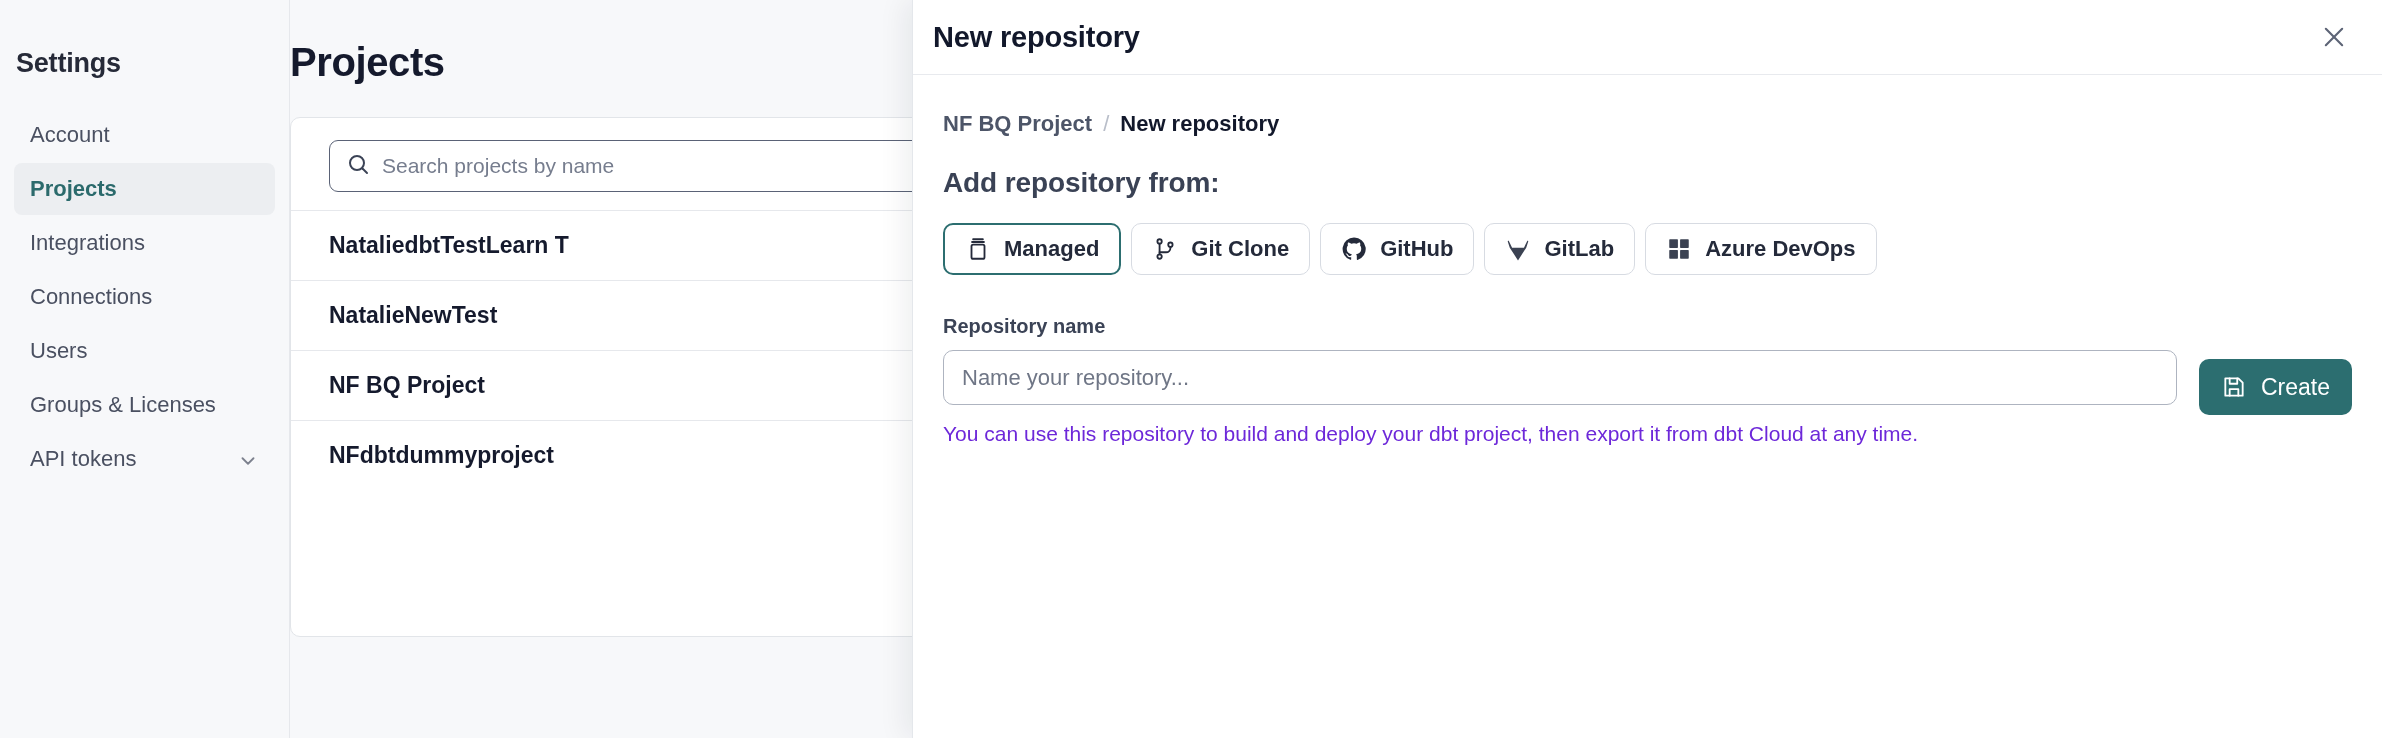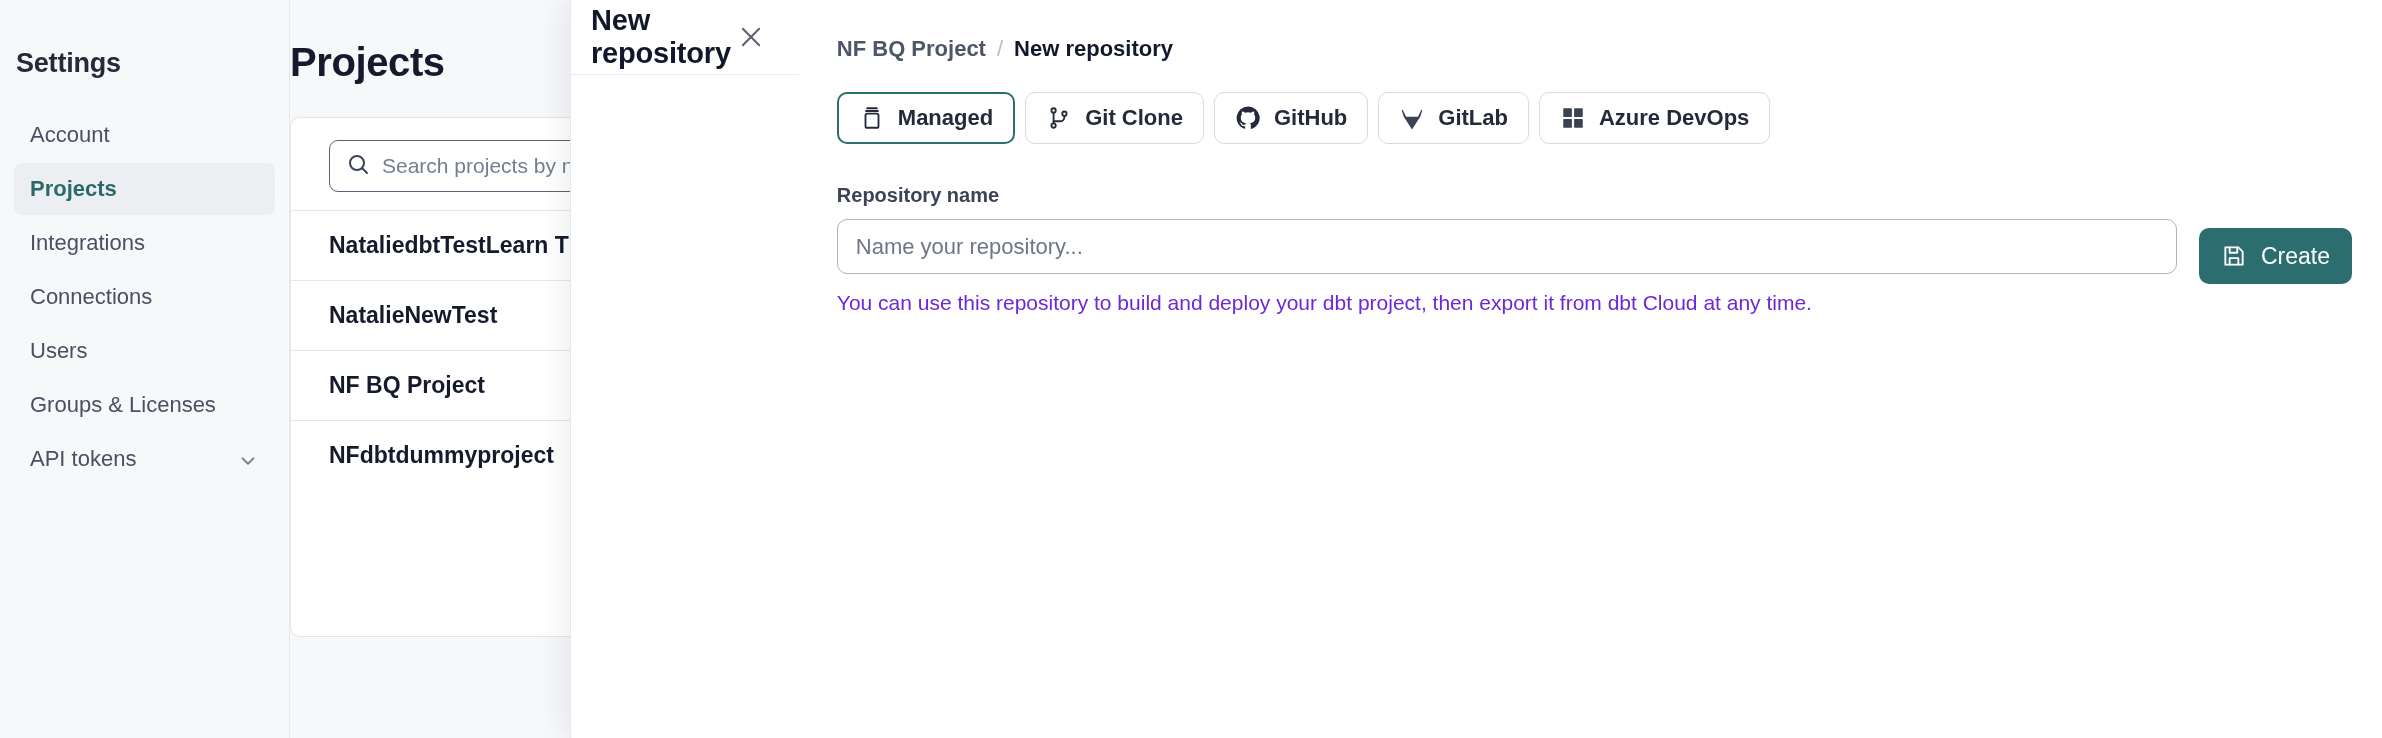--- a/index.html
+++ b/index.html
@@ -63,25 +63,25 @@
   .bg-search-ph { font-size: 21px; color: #767d8e; }
   .bg-row {
     border-top: 1px solid #e6e8ec;
     padding: 21px 38px;
     font-size: 23px; font-weight: 700; color: #151a2d;
   }
 
   
   .modal {
     position: absolute; top: 0; right: 0;
-    width: 1812px; height: 738px;
+    width: 1470px; height: 738px;
     background: #ffffff;
     border-left: 1px solid #e4e7eb;
     box-shadow: -8px 0 26px rgba(20,25,45,0.07);
-    display: flex;  gap: 8px;
+    display: flex; flex-direction: column;
   }
   .modal-header {
     height: 75px; flex: 0 0 75px;
     border-bottom: 1px solid #e8eaee;
     display: flex; align-items: center;
     padding: 0 28px 0 20px;
   }
   .modal-title {
     font-size: 29px; font-weight: 700; color: #12182b;
     letter-spacing: -0.2px; flex: 1 1 auto;
@@ -225,20 +225,21 @@
     </header>
 
     <div class="modal-body">
 
       <div class="breadcrumb">
         <span class="crumb-link">NF BQ Project</span>
         <span class="crumb-sep">/</span>
         <span class="crumb-current">New repository</span>
       </div>
 
+      <h2 class="section-heading">Add repository from:</h2>
 
       <div class="tabs">
 
         <button class="tab selected">
           <span class="tab-icon">
             <svg viewBox="0 0 24 24" fill="none" stroke="#242a3a" stroke-width="1.7" stroke-linecap="round" stroke-linejoin="round">
               <rect x="6" y="8" width="12" height="13" rx="1.5"></rect>
               <line x1="6.5" y1="5.5" x2="17.5" y2="5.5"></line>
               <line x1="7.5" y1="3" x2="16.5" y2="3"></line>
             </svg>

